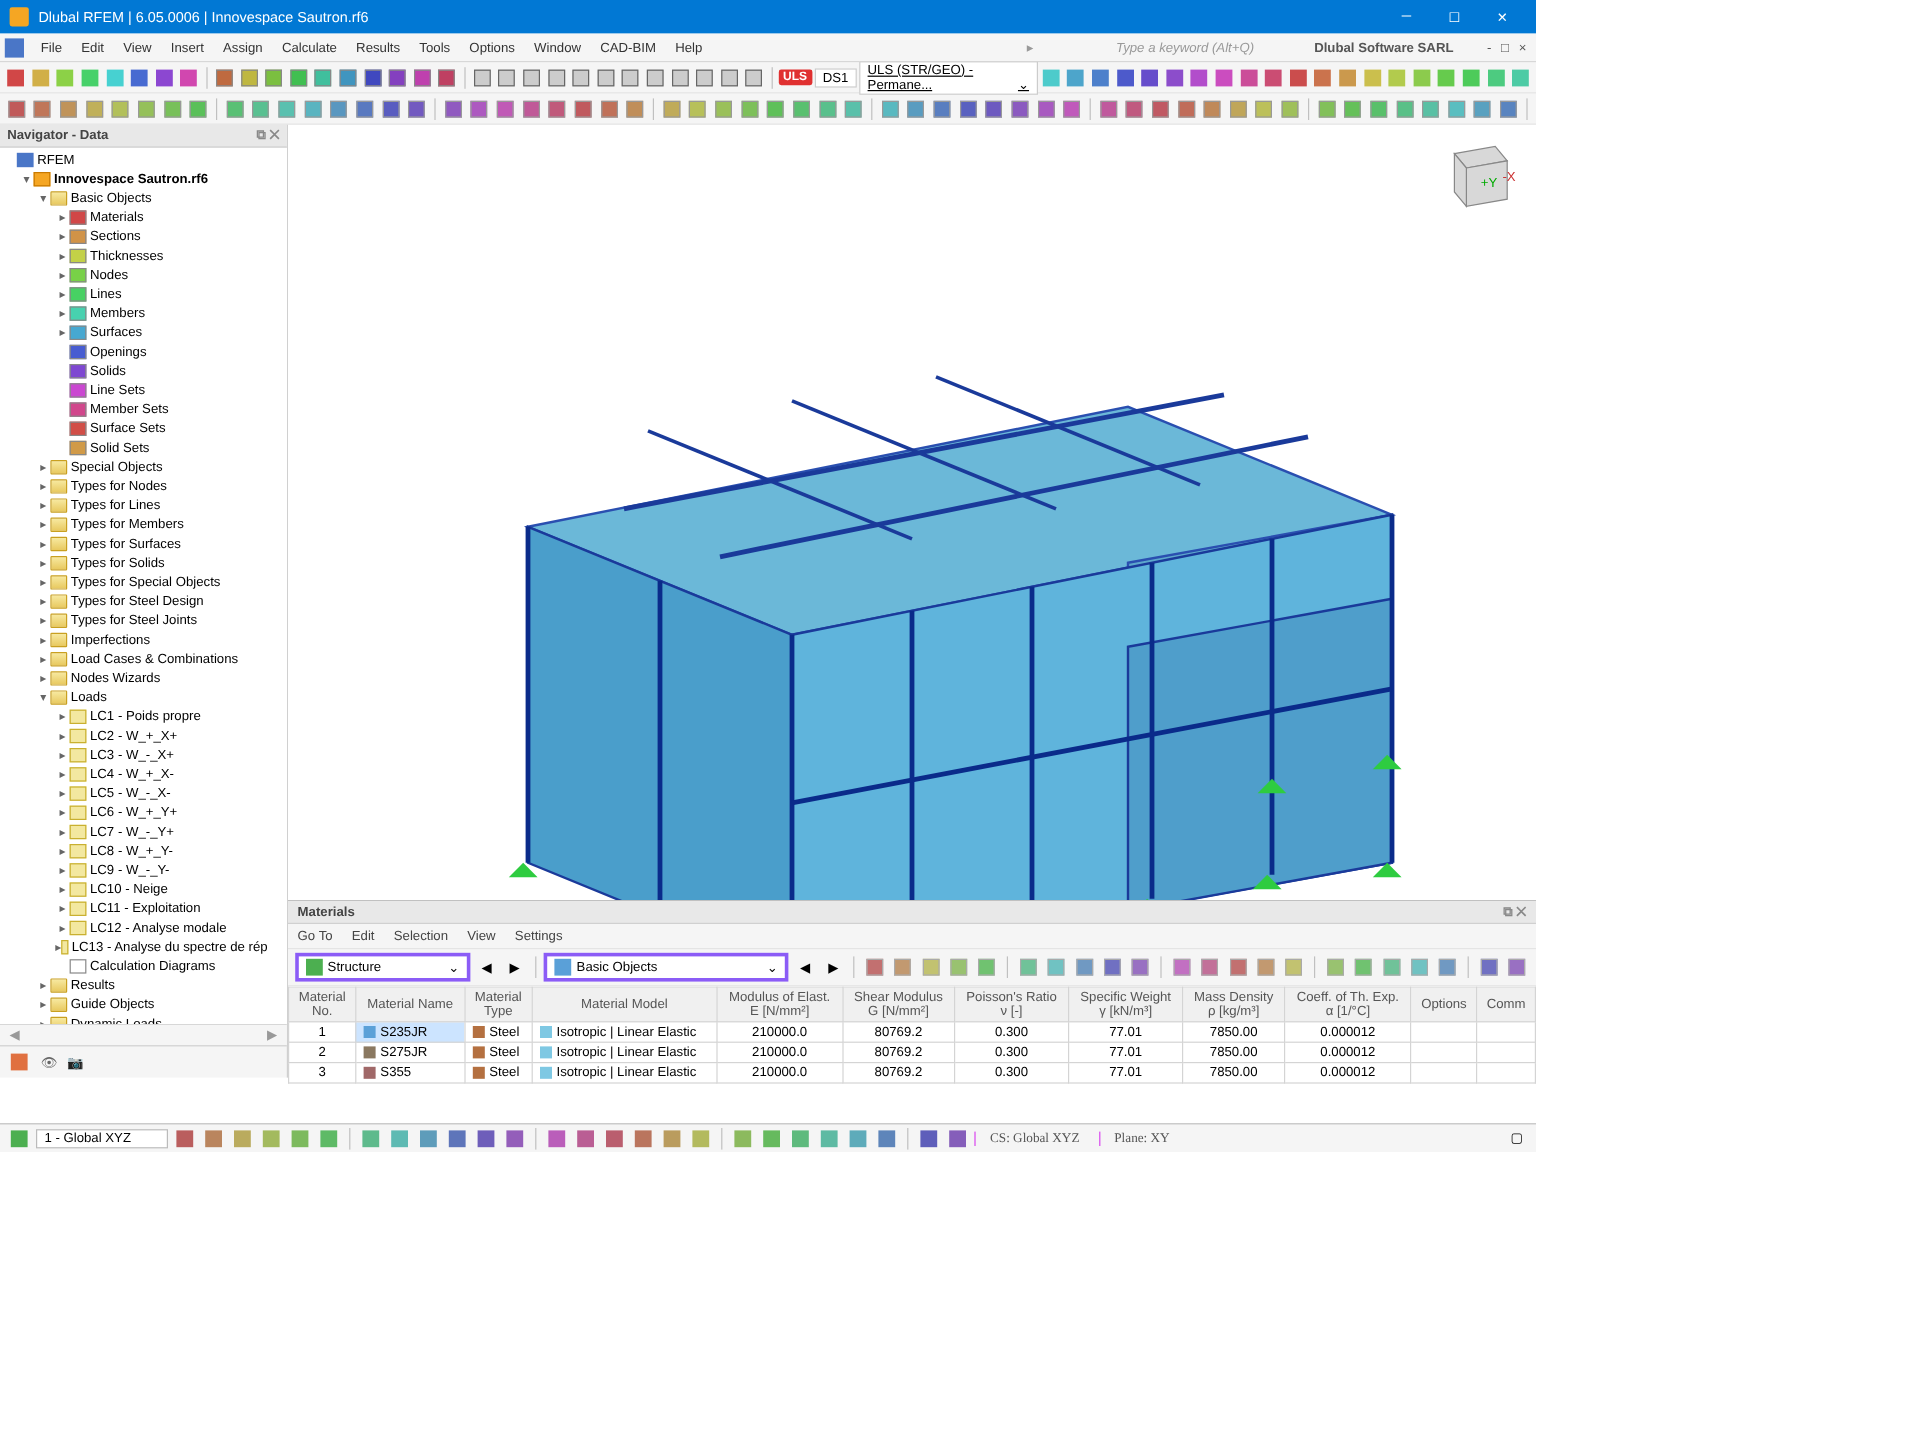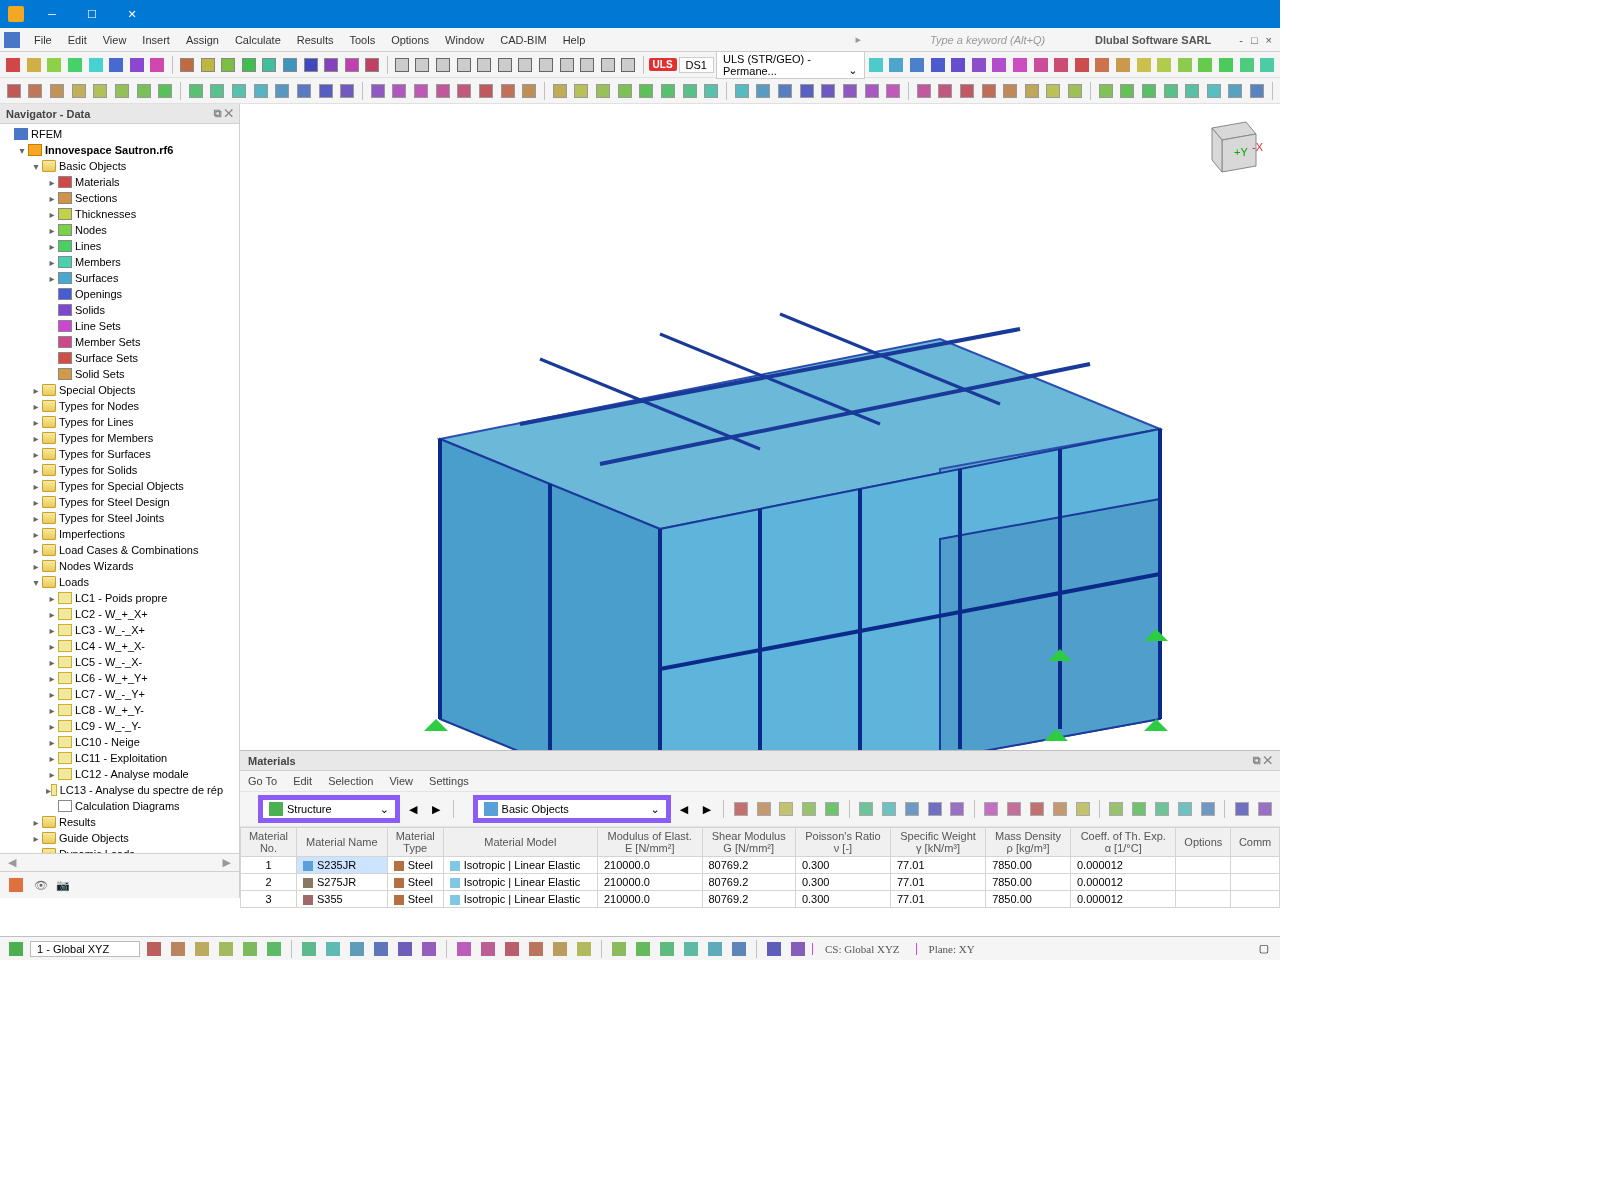--- a/index.html
+++ b/index.html
@@ -12,62 +12,63 @@
 .menubar .menuitem { padding: 0 8px; height: 24px; display: flex; align-items: center; color: #333; }
 .menubar .spacer { flex: 1; }
 .menubar .search { font-style: italic; color: #999; width: 180px; margin-right:20px;text-align:right;}
 .menubar .company { color: #555; font-weight: 600; margin-right: 24px; }
 .toolbar { background: #f5f5f5; height: 26px; display: flex; align-items: center; padding: 0 4px; border-bottom: 1px solid #e0e0e0; gap: 2px; }
 .tb-btn { width: 20px; height: 20px; border: 1px solid transparent; display: inline-flex; align-items: center; justify-content: center; border-radius: 2px; }
 .tb-sep { width: 1px; height: 18px; background: #c0c0c0; margin: 0 3px; }
 .tb-ico { width: 14px; height: 14px; }
 .tb-badge { background: #e03030; color:#fff; padding:1px 4px; font-weight:bold; border-radius:2px; font-size:10px;}
 .tb-lbl { background:#fff; border:1px solid #ccc; padding:1px 6px; font-size:11px;}
-.tb-combo { background:#fff; border:1px solid #ccc; padding:1px 6px; font-size:11px; width:160px; display:flex; align-items:flex-end;}
+.tb-combo { background:#fff; border:1px solid #ccc; padding:1px 6px; font-size:11px; width:160px; display:flex; align-items:flex-end;text-decoration:underline;}
 .tb-combo .arrow{margin-left:auto;}
 .main { display: flex; height: 794px; }
 .nav { width: 240px; background: #f5f5f5; border-right: 1px solid #d0d0d0; display:flex; flex-direction:column;}
 .nav-head { background: #e8e8e8; border-bottom: 1px solid #d0d0d0; padding: 3px 6px; display:flex; align-items:center; font-weight: 600; color:#444;}
 .nav-head .ctrl{margin-left:auto; color:#888;}
 .tree { flex:1; padding: 2px 12px; overflow:auto; background:#fff;}
 .tree .node { display: flex; align-items: center; padding: 1px 4px; white-space: nowrap; height:16px;}
 .tree .exp { width: 12px; text-align: center; color: #666; font-size: 10px; }
 .tree .tico { width: 14px; height: 12px; margin-right: 3px; }
 .tree .folder { background: linear-gradient(#f7e9a0,#e8c960); border:1px solid #c9a020; border-radius:1px;}
 .viewport { flex: 1; background: #fff; position: relative; overflow: hidden; }
 .axis-cube { position:absolute; top:12px; right:16px; width:70px; height:70px; }
 .coord { position:absolute; left:54px; bottom:30px; width:60px; height:60px;}
 .bottom-panel { position:absolute; left:240px; right:0; bottom:0; height:210px; background:#f5f5f5; border-top:1px solid #c0c0c0; display:flex; flex-direction:column;}
 .bpanel-title{background:#e8e8e8; padding:3px 8px; font-weight:600; color:#444; border-bottom:1px solid #d0d0d0; display:flex; align-items:center;}
 .bpanel-menu{display:flex; gap:16px; padding:4px 8px; color:#444;}
 .bpanel-tb{display:flex; align-items:center; gap:4px; padding:3px 6px; border-top:1px solid #e4e4e4; border-bottom:1px solid #e4e4e4;}
-.bpanel-tb .combo{background:#fff;border:5px solid #8b5cf6;padding:2px 6px;display:flex;align-items:center;margin-left:12px;}
+.bpanel-tb .combo{background:#fff;border:3px solid #8b5cf6;padding:2px 6px;display:flex;align-items:center;}
 .grid{flex:1; background:#fff; overflow:hidden;}
 table.data{border-collapse:collapse; width:100%;}
 table.data th, table.data td{border:1px solid #d4d4d4; padding:2px 6px; font-size:11px; background:#fff;}
 table.data th{background:#f0f0f0; color:#555; font-weight:normal;}
-table.data td.num{text-align:left;}
+table.data td.num{text-align:center;}
 table.data td.c{text-align:center;}
 .swatch{display:inline-block;width:10px;height:10px;margin-right:4px;vertical-align:middle;}
 .tabs{display:flex; background:#f0f0f0; border-top:1px solid #c0c0c0; height:22px; align-items:center;}
 .tabs .nav-btn{width:18px; text-align:center; color:#666; border-right:1px solid #d0d0d0; height:20px;line-height:20px;}
 .tabs .page-info{padding:0 8px; color:#555;}
 .tabs .tab{padding:2px 10px; border-right:1px solid #d0d0d0; background:#f0f0f0;}
 .tabs .tab.active{background:#fff; border-bottom:2px solid #fff; font-weight:600;}
 .statusbar{position:absolute;left:0;right:0;bottom:0;height:24px;background:#f5f5f5;border-top:1px solid #c0c0c0;display:flex;align-items:center;padding:0 6px;gap:4px;}
 .statusbar .combo{background:#fff;border:1px solid #bbb;padding:1px 6px;width:110px;}
 .statusbar .cell{border-left:1px solid #d946ef;padding:0 12px;color:#555;font-family:Liberation Serif, serif;}
 .nav-bottom{display:flex; align-items:center; padding:3px 6px; border-top:1px solid #d0d0d0; gap:8px;}
 svg{display:block;}
 </style>
 </head>
 <body>
 
 <div class="titlebar">
   <div class="icon"></div>
+  <div class="title">Dlubal RFEM | 6.05.0006 | Innovespace Sautron.rf6</div>
   <div class="winbtn">─</div>
   <div class="winbtn">☐</div>
   <div class="winbtn close">✕</div>
 </div>
 
 <div class="menubar">
   <span style="width:16px;height:16px;background:#4a76c7;margin-right:6px;"></span>
   <span class="menuitem">File</span>
   <span class="menuitem">Edit</span>
   <span class="menuitem">View</span>

